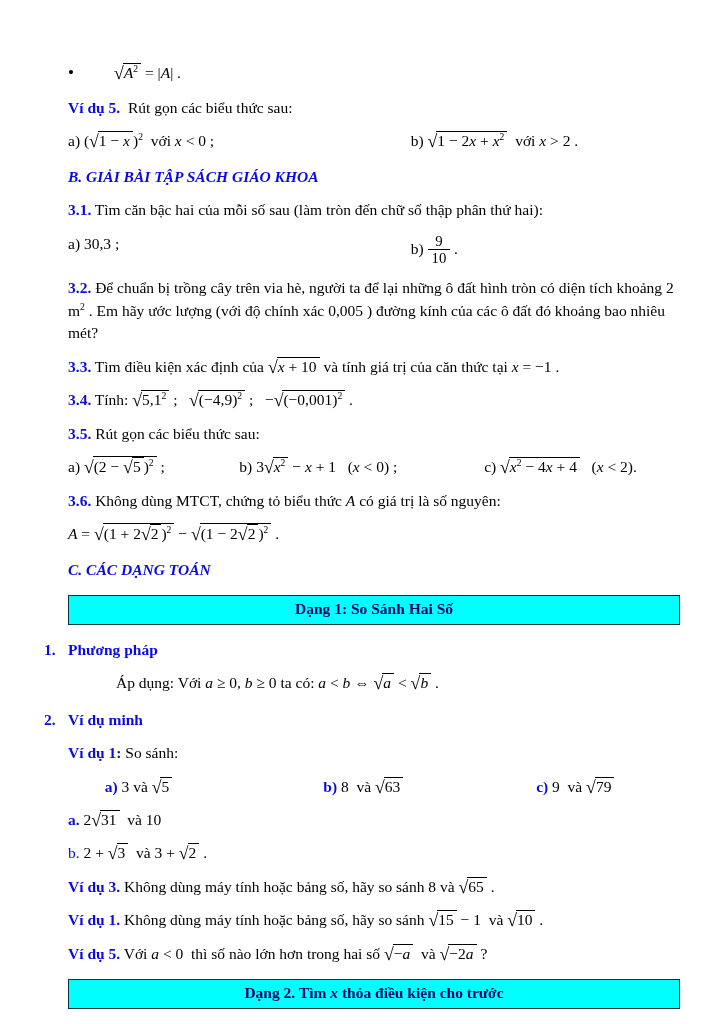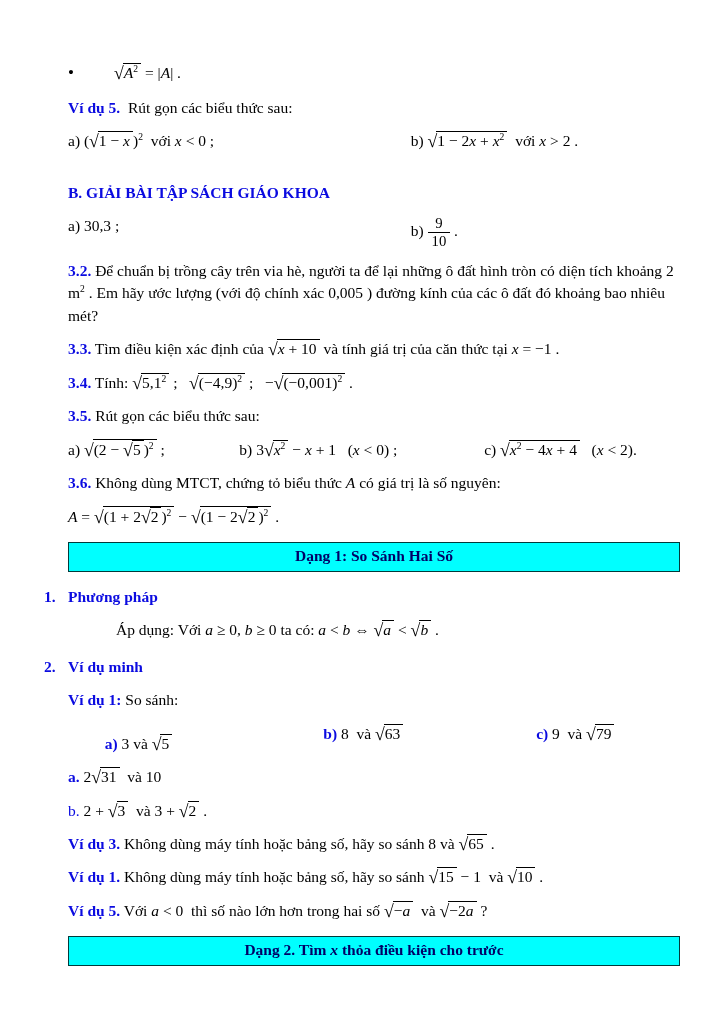--- a/index.html
+++ b/index.html
@@ -5,39 +5,39 @@
   html,body{margin:0;padding:0;}
   body{
     width:725px;height:1024px;overflow:hidden;
     background:var(--page-bg,#fff);
     font-family:"Liberation Serif","DejaVu Serif",serif;
     font-size:15.5px;color:var(--ink,#000);
   }
   main{padding:50px 45px 0 68px;}
   .blk{margin:11px 0;line-height:1.45;white-space:pre-wrap;}
   .para{}
-  .heading{color:var(--accent,#0b0be0);font-weight:bold;margin:29px 0 9px;}
+  .heading{color:var(--accent,#0b0be0);font-weight:bold;margin:13px 0 9px;font-style:italic;}
   .lbl{color:var(--accent,#0b0be0);font-weight:bold;}
   .lbl.light{font-weight:normal;}
   .var{font-style:italic;}
   sup{font-size:0.62em;line-height:0;}
   
   .sqrt{white-space:nowrap;display:inline-block;}
   .sq-sym{display:inline-block;font-size:1.15em;line-height:0.85;transform:translateY(1px);}
   .sq-bar{display:inline-block;border-top:1.4px solid var(--ink,#000);padding:0 3px 0 1px;margin-left:-1px;line-height:1.15;}
   
   .frac{display:inline-block;vertical-align:middle;text-align:center;line-height:1.12;font-size:0.95em;}
   .frac .num{display:block;border-bottom:1.3px solid var(--ink,#000);padding:0 4px;}
   .frac .den{display:block;padding:0 4px;}
   
   .row2,.row3a,.row3b{display:flex;align-items:flex-start;}
   .row2 .c0{width:56%;} .row2 .c1{width:44%;}
   .row3a .c0{width:28%;} .row3a .c1{width:40%;} .row3a .c2{width:32%;}
   .row3b{padding-left:6%;}
-  .row3b .c0{width:38%;margin-top:10px;} .row3b .c1{width:37%;} .row3b .c2{flex:1;}
+  .row3b .c0{width:38%;} .row3b .c1{width:37%;} .row3b .c2{flex:1;}
   
   .bullet{display:flex;align-items:center;}
   .bullet .dot{width:46px;font-size:17px;}
   
   .indent{padding-left:48px;}
   .formula{margin:6px 0 13px;}
   
   .numbered{position:relative;color:var(--accent,#0b0be0);font-weight:bold;margin:14px 0 10px;}
   .numbered .num{position:absolute;left:-24px;}
   
@@ -50,28 +50,30 @@
   }
 </style>
 </head>
 <body style="--accent: #0b0be0; --ink: #000000; --page-bg: #ffffff; --banner-bg: #00ffff; --banner-border: #003b3b; --banner-text: #000066;">
 
 <main>
     <div class="blk bullet"><span class="dot">•</span><span><span class="sqrt"><span class="sq-sym">√</span><span class="sq-bar"><span class="var">A</span><sup>2</sup></span></span><span> = |</span><span class="var">A</span><span>| .</span></span></div>
     <div class="blk para"><span class="lbl">Ví dụ 5.</span><span>  Rút gọn các biểu thức sau:</span></div>
     <div class="blk row2"><div class="c0"><span>a) (</span><span class="sqrt"><span class="sq-sym">√</span><span class="sq-bar"><span>1 − </span><span class="var">x</span></span></span><span>)</span><sup>2</sup><span>  với </span><span class="var">x</span><span> &lt; 0 ;</span></div><div class="c1"><span>b) </span><span class="sqrt"><span class="sq-sym">√</span><span class="sq-bar"><span>1 − 2</span><span class="var">x</span><span> + </span><span class="var">x</span><sup>2</sup></span></span><span>  với </span><span class="var">x</span><span> &gt; 2 .</span></div></div>
     <div class="blk heading"><span>B. GIẢI BÀI TẬP SÁCH GIÁO KHOA</span></div>
+    <div class="blk para"><span class="lbl">3.1.</span><span> Tìm căn bậc hai của mỗi số sau (làm tròn đến chữ số thập phân thứ hai):</span></div>
     <div class="blk row2"><div class="c0"><span>a) 30,3 ;</span></div><div class="c1"><span>b) </span><span class="frac"><span class="num">9</span><span class="den">10</span></span><span> .</span></div></div>
     <div class="blk para"><span class="lbl">3.2.</span><span> Để chuẩn bị trồng cây trên via hè, người ta để lại những ô đất hình tròn có diện tích khoảng 2 m</span><sup>2</sup><span> . Em hãy ước lượng (với độ chính xác 0,005 ) đường kính của các ô đất đó khoảng bao nhiêu mét?</span></div>
     <div class="blk para"><span class="lbl">3.3.</span><span> Tìm điều kiện xác định của </span><span class="sqrt"><span class="sq-sym">√</span><span class="sq-bar"><span class="var">x</span><span> + 10</span></span></span><span> và tính giá trị của căn thức tại </span><span class="var">x</span><span> = −1 .</span></div>
     <div class="blk para"><span class="lbl">3.4.</span><span> Tính: </span><span class="sqrt"><span class="sq-sym">√</span><span class="sq-bar"><span>5,1</span><sup>2</sup></span></span><span> ;   </span><span class="sqrt"><span class="sq-sym">√</span><span class="sq-bar"><span>(−4,9)</span><sup>2</sup></span></span><span> ;   −</span><span class="sqrt"><span class="sq-sym">√</span><span class="sq-bar"><span>(−0,001)</span><sup>2</sup></span></span><span> .</span></div>
     <div class="blk para"><span class="lbl">3.5.</span><span> Rút gọn các biểu thức sau:</span></div>
     <div class="blk row3a"><div class="c0"><span>a) </span><span class="sqrt"><span class="sq-sym">√</span><span class="sq-bar"><span>(2 − </span><span class="sqrt"><span class="sq-sym">√</span><span class="sq-bar"><span>5</span></span></span><span>)</span><sup>2</sup></span></span><span> ;</span></div><div class="c1"><span>b) 3</span><span class="sqrt"><span class="sq-sym">√</span><span class="sq-bar"><span class="var">x</span><sup>2</sup></span></span><span> − </span><span class="var">x</span><span> + 1   (</span><span class="var">x</span><span> &lt; 0) ;</span></div><div class="c2"><span>c) </span><span class="sqrt"><span class="sq-sym">√</span><span class="sq-bar"><span class="var">x</span><sup>2</sup><span> − 4</span><span class="var">x</span><span> + 4</span></span></span><span>   (</span><span class="var">x</span><span> &lt; 2).</span></div></div>
     <div class="blk para"><span class="lbl">3.6.</span><span> Không dùng MTCT, chứng tỏ biểu thức </span><span class="var">A</span><span> có giá trị là số nguyên:</span></div>
     <div class="blk formula"><span class="var">A</span><span> = </span><span class="sqrt"><span class="sq-sym">√</span><span class="sq-bar"><span>(1 + 2</span><span class="sqrt"><span class="sq-sym">√</span><span class="sq-bar"><span>2</span></span></span><span>)</span><sup>2</sup></span></span><span> − </span><span class="sqrt"><span class="sq-sym">√</span><span class="sq-bar"><span>(1 − 2</span><span class="sqrt"><span class="sq-sym">√</span><span class="sq-bar"><span>2</span></span></span><span>)</span><sup>2</sup></span></span><span> .</span></div>
+    <div class="blk heading"><span>C. CÁC DẠNG TOÁN</span></div>
     <div class="blk banner"><div class="banner-box"><span>Dạng 1: So Sánh Hai Số</span></div></div>
     <div class="blk numbered"><span class="num">1.</span><span>Phương pháp</span></div>
     <div class="blk indent"><span>Áp dụng: Với </span><span class="var">a</span><span> ≥ 0, </span><span class="var">b</span><span> ≥ 0 ta có: </span><span class="var">a</span><span> &lt; </span><span class="var">b</span><span> ⇔ </span><span class="sqrt"><span class="sq-sym">√</span><span class="sq-bar"><span class="var">a</span></span></span><span> &lt; </span><span class="sqrt"><span class="sq-sym">√</span><span class="sq-bar"><span class="var">b</span></span></span><span> .</span></div>
     <div class="blk numbered"><span class="num">2.</span><span>Ví dụ minh</span></div>
     <div class="blk para"><span class="lbl">Ví dụ 1:</span><span> So sánh:</span></div>
     <div class="blk row3b"><div class="c0"><span class="lbl">a)</span><span> 3 và </span><span class="sqrt"><span class="sq-sym">√</span><span class="sq-bar"><span>5</span></span></span></div><div class="c1"><span class="lbl">b)</span><span> 8  và </span><span class="sqrt"><span class="sq-sym">√</span><span class="sq-bar"><span>63</span></span></span></div><div class="c2"><span class="lbl">c)</span><span> 9  và </span><span class="sqrt"><span class="sq-sym">√</span><span class="sq-bar"><span>79</span></span></span></div></div>
     <div class="blk para"><span class="lbl">a.</span><span> 2</span><span class="sqrt"><span class="sq-sym">√</span><span class="sq-bar"><span>31</span></span></span><span>  và 10</span></div>
     <div class="blk para"><span class="lbl light">b.</span><span> 2 + </span><span class="sqrt"><span class="sq-sym">√</span><span class="sq-bar"><span>3</span></span></span><span>  và 3 + </span><span class="sqrt"><span class="sq-sym">√</span><span class="sq-bar"><span>2</span></span></span><span> .</span></div>
     <div class="blk para"><span class="lbl">Ví dụ 3.</span><span> Không dùng máy tính hoặc bảng số, hãy so sánh 8 và </span><span class="sqrt"><span class="sq-sym">√</span><span class="sq-bar"><span>65</span></span></span><span> .</span></div>
     <div class="blk para"><span class="lbl">Ví dụ 1.</span><span> Không dùng máy tính hoặc bảng số, hãy so sánh </span><span class="sqrt"><span class="sq-sym">√</span><span class="sq-bar"><span>15</span></span></span><span> − 1  và </span><span class="sqrt"><span class="sq-sym">√</span><span class="sq-bar"><span>10</span></span></span><span> .</span></div>

